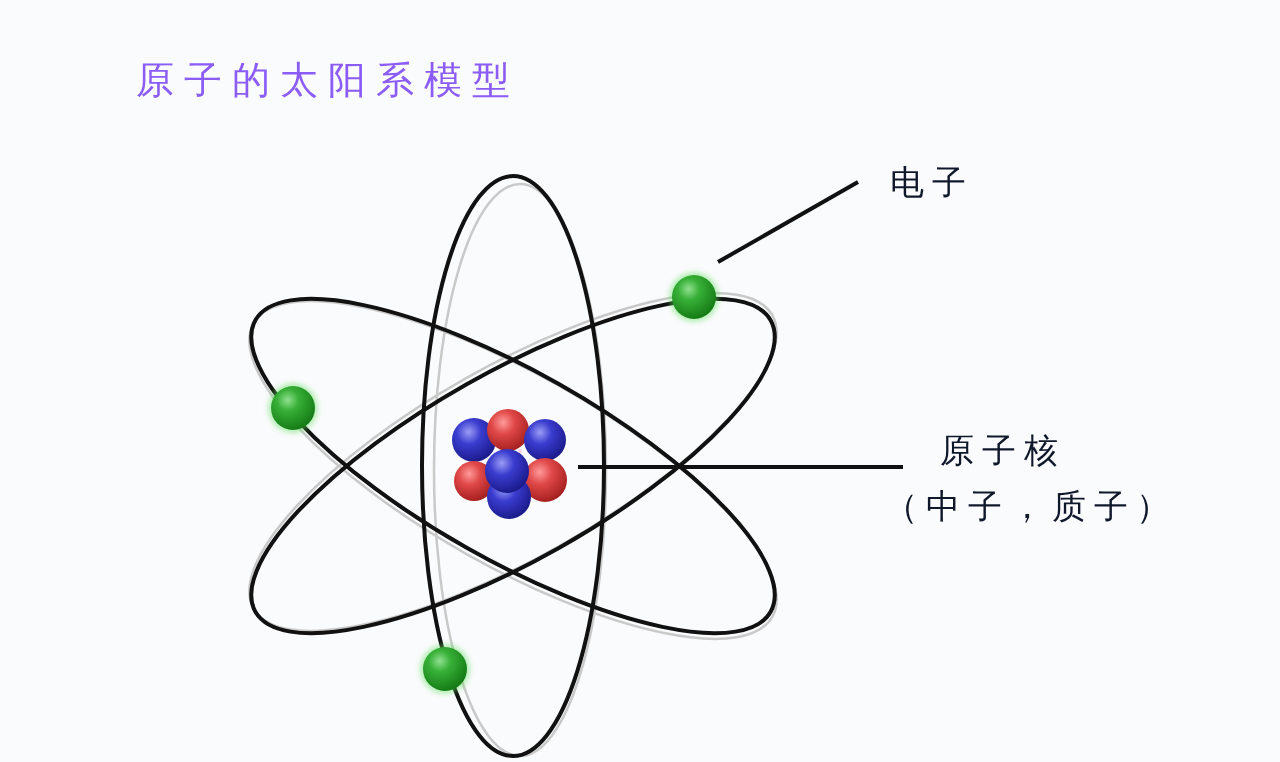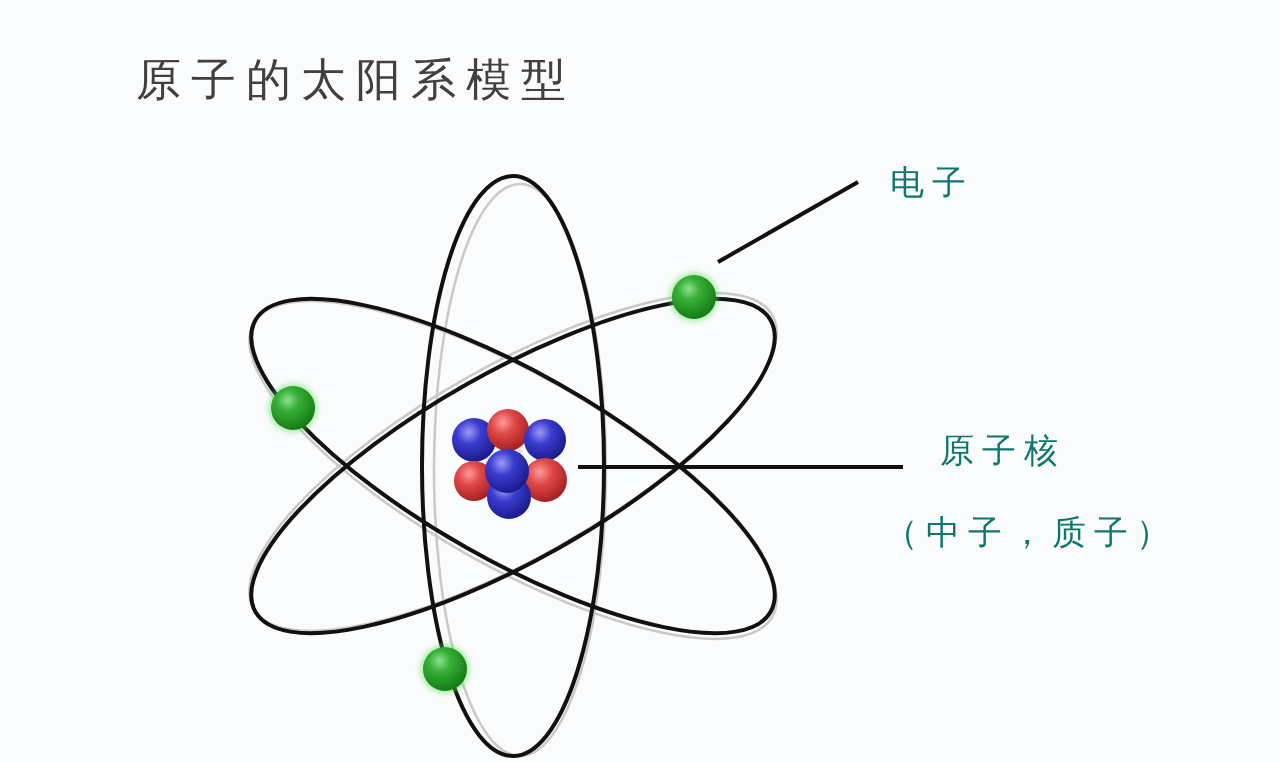--- a/index.html
+++ b/index.html
@@ -4,33 +4,33 @@
   <style>
     html, body { margin: 0; padding: 0; }
     body {
       width: 1280px; height: 762px; overflow: hidden;
       background: #fafbfc;
       position: relative;
       font-family: "DejaVu Serif", "Liberation Serif", serif;
     }
     .title {
       position: absolute; left: 136px; top: 40px;
-      font-size: 45px; letter-spacing: 10px; color: #404040;
+      font-size: 38px; letter-spacing: 10px; color: #8b5cf6;
       font-weight: normal; margin: 0; line-height: 80px;
       font-family: "DejaVu Serif", serif;
     }
     svg.diagram { position: absolute; left: 0; top: 0; }
     .label {
-      position: absolute; color: #0f766e; font-size: 34px;
+      position: absolute; color: #0f172a; font-size: 34px;
       letter-spacing: 8px; line-height: 44px;
       font-family: "DejaVu Serif", serif;
     }
     .lbl-electron { left: 890px; top: 160px; }
     .lbl-nucleus { left: 940px; top: 428px; }
-    .lbl-nucleus-sub { left: 884px; top: 510px; }
+    .lbl-nucleus-sub { left: 884px; top: 484px; }
   </style>
 </head>
 <body>
 
 <h1 class="title">原子的太阳系模型</h1>
 
 <svg class="diagram" width="1280" height="762" viewBox="0 0 1280 762">
   <defs>
     <radialGradient id="gElectron" cx="38%" cy="32%" r="70%">
       <stop offset="0%" stop-color="#8fe08f"></stop>

